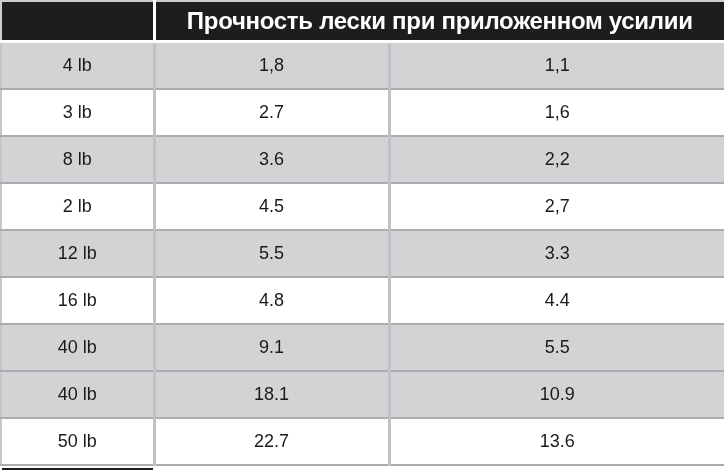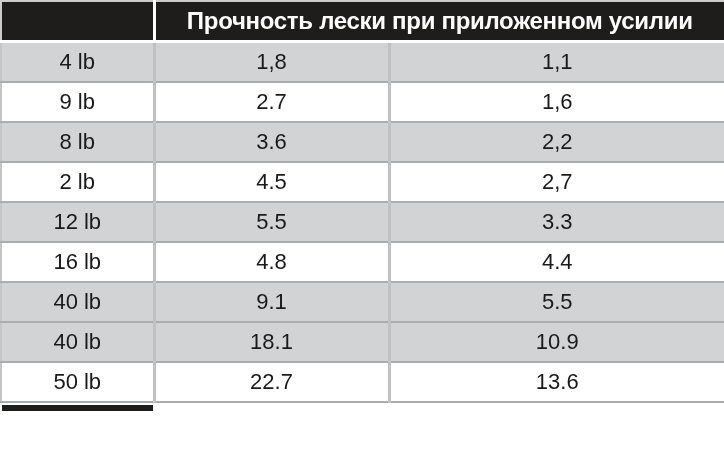--- a/index.html
+++ b/index.html
@@ -34,25 +34,25 @@
   }
   tr.header-row-1 { height: 40px; }
   tr.header-row-2 { height: 37px; }
   thead tr.header-row-1 th { border-top: 2px solid #cbcdcf; }
   thead th:first-child { border-left: 2px solid #cbcdcf; }
   thead th:last-child  { border-right: 2px solid #cbcdcf; }
   
   tbody tr { height: 32px; background: var(--row-bg, #ffffff); }
   tbody tr.alt { background: var(--row-alt-bg, #d1d3d4); }
   tbody td {
-    font-size: 22px;
+    font-size: 18px;
     color: var(--body-text, #1a1a1a);
     text-align: center;
     vertical-align: middle;
-    padding: 6px;
+    padding: 12px;
     border-top: 2px solid #aaacaf;
     border-bottom: 2px solid #aaacaf;
     border-left: 3px solid #bfc1c4;
     border-right: 3px solid #bfc1c4;
   }
   tbody td:first-child { border-left: 2px solid #c4c6c8; }
   tbody td:last-child  { border-right: 2px solid #c4c6c8; }
   
   .bottom-strip {
     position: relative;
@@ -85,21 +85,21 @@
         <th colspan="2">Прочность лески при приложенном усилии</th>
       </tr>
     </thead>
     <tbody>
         <tr class="alt">
           <td>4 lb</td>
           <td>1,8</td>
           <td>1,1</td>
         </tr>
         <tr>
-          <td>9 lb</td>
+          <td>3 lb</td>
           <td>2.7</td>
           <td>1,6</td>
         </tr>
         <tr class="alt">
           <td>8 lb</td>
           <td>3.6</td>
           <td>2,2</td>
         </tr>
         <tr>
           <td>2 lb</td>

